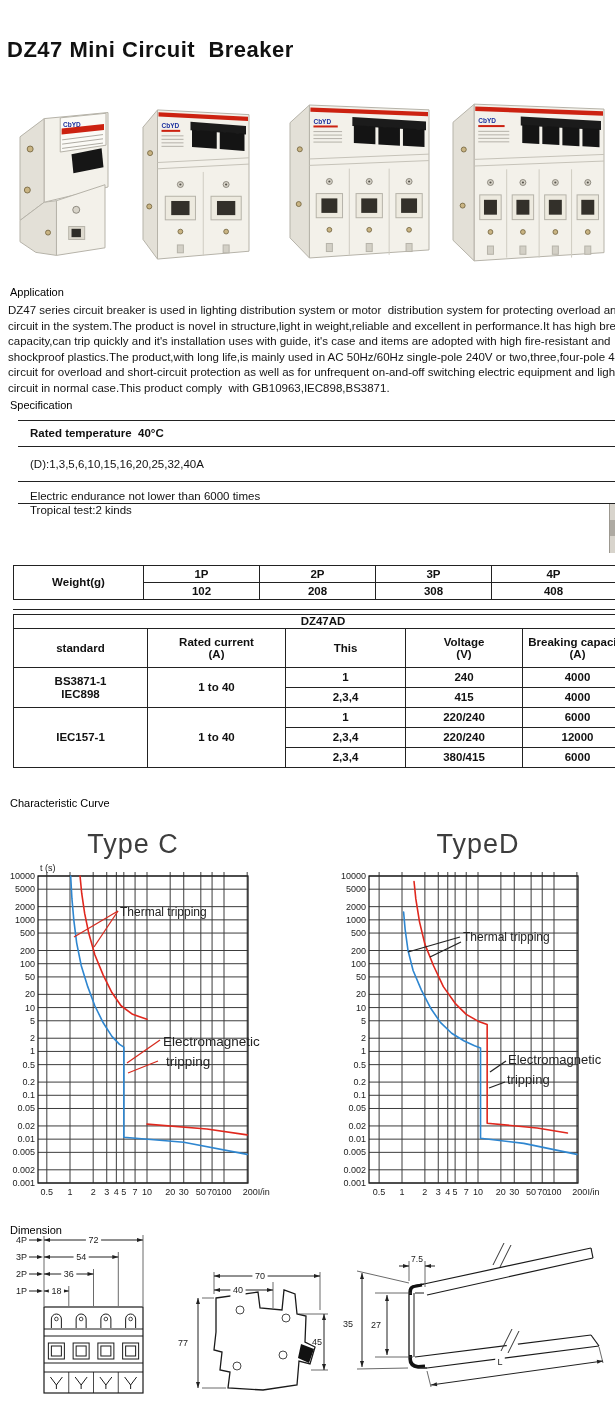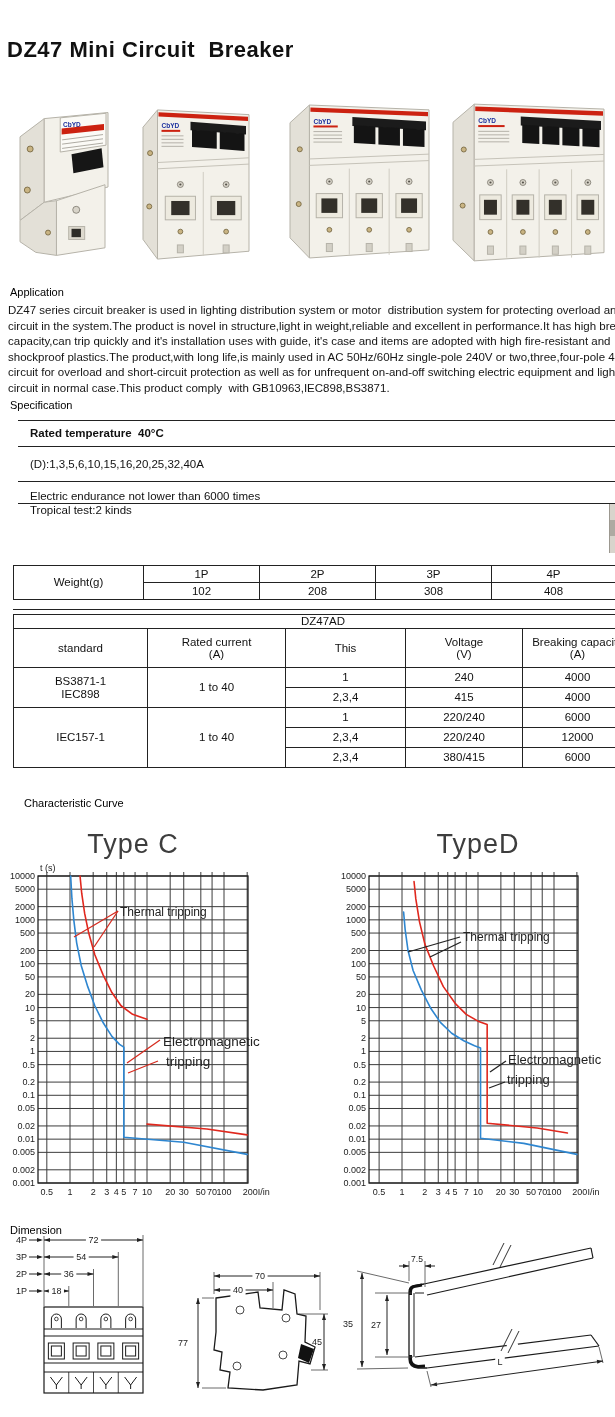--- a/index.html
+++ b/index.html
@@ -8,30 +8,30 @@
   .abs{position:absolute;}
   .h{font-size:11px;color:#000;}
   #title{left:7px;top:37px;font-size:22px;font-weight:bold;white-space:pre;letter-spacing:.5px;}
   #appH{left:10px;top:286px;}
   #appText{left:8px;top:303px;width:654px;font-size:11.5px;line-height:15.6px;white-space:pre-wrap;color:#151515;}
   #specH{left:10px;top:399px;}
   #specTable{left:18px;top:420px;width:597px;}
   .spec-row{border-top:1px solid #222;box-sizing:border-box;padding-left:12px;font-size:11.5px;
             white-space:pre;display:flex;flex-direction:column;justify-content:center;line-height:13px;}
   .spec-line2{}
-  table{border-collapse:collapse;table-layout:fixed;}
+  table{border-collapse:collapse;table-layout:fixed;font-weight:bold;}
   td{border:1px solid #222;font-size:11.5px;text-align:center;padding:0;color:#111;line-height:12.5px;}
   #weightTable{left:13px;top:565px;width:602px;}
   #weightTable td{height:16px;}
   #divider{left:13px;top:609px;width:602px;height:0;border-top:1px solid #222;}
   #modelTable{left:13px;top:614px;width:619px;}
   #modelTable td.tt{height:13px;}
   #modelTable td.hd{height:38px;}
   #modelTable td.dr{height:19px;}
-  #curveH{left:24px;top:797px;}
+  #curveH{left:10px;top:797px;}
   #chartC{left:0;top:823px;}
   #chartD{left:330px;top:823px;}
   #dimH{left:10px;top:1224px;}
   #dimFront{left:8px;top:1232px;}
   #dimSide{left:168px;top:1252px;}
   #dimRail{left:335px;top:1235px;}
   #scrollFrag{left:609px;top:504px;width:6px;height:49px;background:#d8d4cc;border-left:1px solid #9c9890;}
   #scrollFrag .thumb{position:absolute;left:0;top:16px;width:6px;height:16px;background:#aeaaa2;}
   svg text{font-family:"Liberation Sans",sans-serif;}
 </style>

